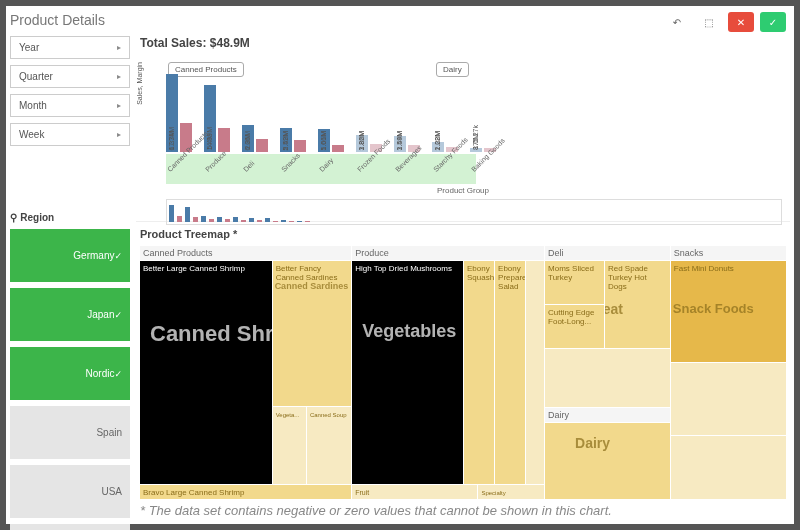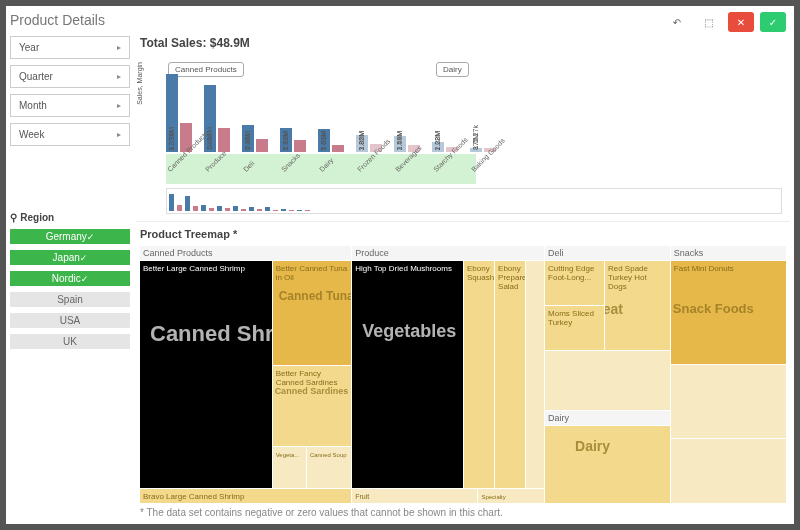--- a/index.html
+++ b/index.html
@@ -2,21 +2,21 @@
 <html><head>
 <meta charset="utf-8">
 <style>
 *{box-sizing:border-box;margin:0;padding:0;font-family:Arial,Helvetica,sans-serif}
 body{background:#555;padding:6px;width:800px;height:530px;overflow:hidden}
 .wrap{background:#fff;width:100%;height:100%;display:flex;padding:4px;gap:6px}
 .side{width:120px;display:flex;flex-direction:column;gap:6px}
 .title{font-size:14px;color:#777;font-weight:400;padding:2px 0}
 .filter-btn{background:#fff;border:1px solid #ccc;padding:5px 8px;font-size:10px;color:#555;display:flex;justify-content:space-between;align-items:center;cursor:pointer}
 .region-hdr{font-size:10px;color:#444;font-weight:700;margin-top:60px;display:flex;align-items:center;gap:3px}
-.region-item{padding:2px 8px;font-size:10px;color:#fff;display:flex;justify-content:center;align-items:center;cursor:pointer}
+.region-item{padding:21px 8px;font-size:10px;color:#fff;display:flex;justify-content:flex-end;align-items:center;cursor:pointer}
 .region-item.sel{background:#3cb54a}
 .region-item.unsel{background:#e5e5e5;color:#666}
 .main{flex:1;display:flex;flex-direction:column;gap:2px;min-width:0}
 .toolbar{display:flex;justify-content:space-between;align-items:center;padding:2px 4px}
 .tb-left{display:flex;gap:8px;align-items:center}
 .tb-right{display:flex;gap:6px;align-items:center}
 .tb-btn{width:26px;height:20px;border:none;border-radius:3px;display:flex;align-items:center;justify-content:center;cursor:pointer;font-size:10px}
 .tb-red{background:#e74c3c;color:#fff}
 .tb-green{background:#2ecc71;color:#fff}
 .tb-icon{background:transparent;color:#666}
@@ -42,21 +42,21 @@
 .treemap-hdr{font-size:11px;font-weight:700;color:#444;padding:4px}
 .treemap{flex:1;display:flex;gap:1px;padding:0 4px;min-height:0}
 .tm-col{display:flex;flex-direction:column;gap:1px}
 .tm-col-hdr{font-size:9px;color:#666;padding:2px 3px;background:#f5f5f5}
 .tm-cell{position:relative;overflow:hidden;padding:3px;font-size:8px;color:#8a6d1a}
 .tm-cell.dark{background:#000000;color:#fff}
 .tm-cell.med{background:#e6b84a}
 .tm-cell.lt{background:#f2d98c}
 .tm-cell.vlt{background:#f7eac2}
 .tm-big-txt{position:absolute;font-weight:700;opacity:.7;white-space:nowrap}
-.footnote{font-size:10px;color:#888;padding:2px 4px}
+.footnote{font-size:13px;font-style:italic;color:#888;padding:2px 4px}
 .chev{font-size:8px;color:#888}
 .check{font-size:9px}
 </style>
 </head>
 <body>
 
 <div class="wrap">
   <div class="side">
     <div class="title">Product Details</div>
     <div class="filter-btn">
@@ -197,20 +197,21 @@
           <div class="cat-lbl">Canned Products</div>
           <div class="cat-lbl">Produce</div>
           <div class="cat-lbl">Deli</div>
           <div class="cat-lbl">Snacks</div>
           <div class="cat-lbl">Dairy</div>
           <div class="cat-lbl">Frozen Foods</div>
           <div class="cat-lbl">Beverages</div>
           <div class="cat-lbl">Starchy Foods</div>
           <div class="cat-lbl">Baking Goods</div>
         </div>
+      <div class="x-axis">Product Group</div>
       <div class="mini" id="mini">
           <div class="mb" style="height: 17.34px;"></div>
           <div class="mr" style="height: 6.37px;"></div>
           <div class="mb" style="height: 14.99px;"></div>
           <div class="mr" style="height: 5.4px;"></div>
           <div class="mb" style="height: 6.06px;"></div>
           <div class="mr" style="height: 2.8px;"></div>
           <div class="mb" style="height: 5.42px;"></div>
           <div class="mr" style="height: 2.59px;"></div>
           <div class="mb" style="height: 5.06px;"></div>
@@ -226,21 +227,20 @@
         </div>
     </div>
 
     <div class="treemap-hdr">Product Treemap *</div>
     <div class="treemap">
       <div class="tm-col" style="flex:2.2">
         <div class="tm-col-hdr">Canned Products</div>
         <div style="display:flex;flex:1;gap:1px">
           <div class="tm-cell dark" style="flex:1.6"><span>Better Large Canned Shrimp</span><div class="tm-big-txt" style="font-size:22px;top:60px;left:10px">Canned Shrimp</div></div>
           <div style="flex:1;display:flex;flex-direction:column;gap:1px">
-            <div class="tm-cell med" style="flex:1.2"><span>Better Canned Tuna in Oil</span><div class="tm-big-txt" style="font-size:12px;top:28px;left:6px">Canned Tuna</div></div>
             <div class="tm-cell lt" style="flex:.9"><span>Better Fancy Canned Sardines</span><div class="tm-big-txt" style="font-size:9px;top:20px;left:2px">Canned Sardines</div></div>
             <div style="flex:.5;display:flex;gap:1px">
               <div class="tm-cell vlt" style="flex:1"><span style="font-size:6px">Vegeta...</span></div>
               <div class="tm-cell vlt" style="flex:1.4"><span style="font-size:6px">Canned Soup</span></div>
             </div>
           </div>
         </div>
         <div class="tm-cell lt" style="height:14px"><span>Bravo Large Canned Shrimp</span></div>
       </div>
       <div class="tm-col" style="flex:2">
@@ -255,22 +255,22 @@
         </div>
         <div style="display:flex;height:14px;gap:1px">
           <div class="tm-cell vlt" style="flex:2"><span style="font-size:7px">Fruit</span></div>
           <div class="tm-cell vlt" style="flex:1"><span style="font-size:6px">Specialty</span></div>
         </div>
       </div>
       <div style="flex:1.3;display:flex;flex-direction:column;gap:1px">
         <div class="tm-col-hdr">Deli</div>
         <div style="display:flex;flex:1;gap:1px">
           <div style="flex:1;display:flex;flex-direction:column;gap:1px">
+            <div class="tm-cell lt" style="flex:1"><span>Moms Sliced Turkey</span></div>
             <div class="tm-cell lt" style="flex:1"><span>Cutting Edge Foot-Long...</span></div>
-            <div class="tm-cell lt" style="flex:1"><span>Moms Sliced Turkey</span></div>
           </div>
           <div class="tm-cell lt" style="flex:1"><span>Red Spade Turkey Hot Dogs</span><div class="tm-big-txt" style="font-size:14px;top:40px;left:-14px">Meat</div></div>
         </div>
         <div class="tm-cell vlt" style="flex:.6"></div>
         <div class="tm-col-hdr">Dairy</div>
         <div class="tm-cell lt" style="flex:.8">
             <div class="tm-big-txt" style="font-size:14px;top:12px;left:30px">Dairy</div>
           </div>
       </div>
       <div class="tm-col" style="flex:1.2">

